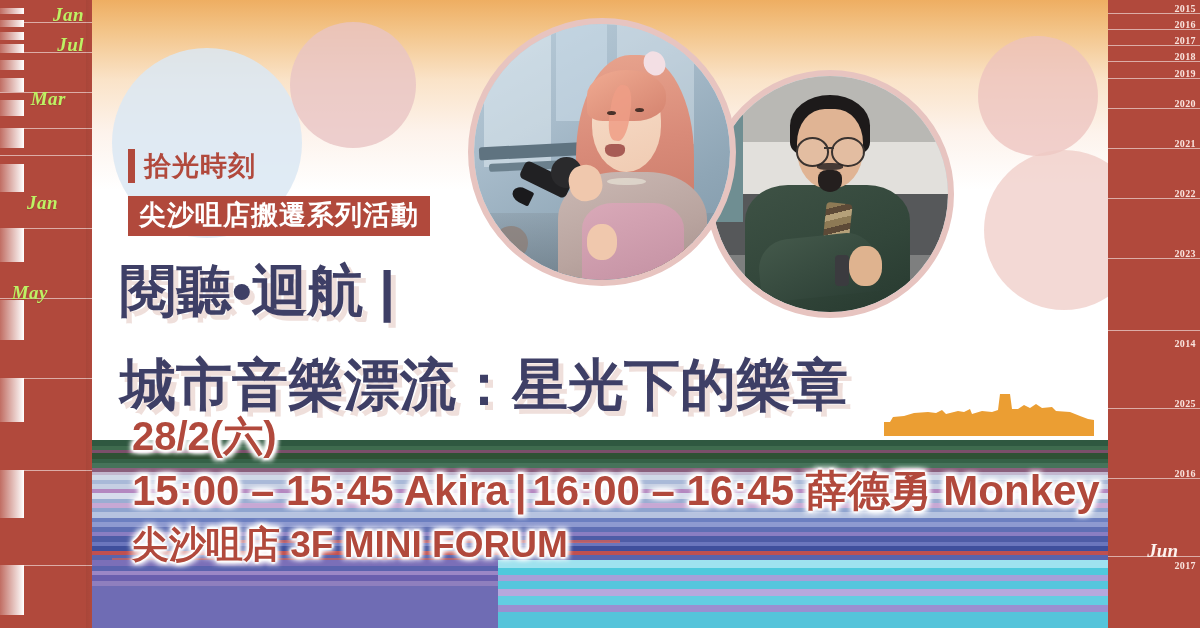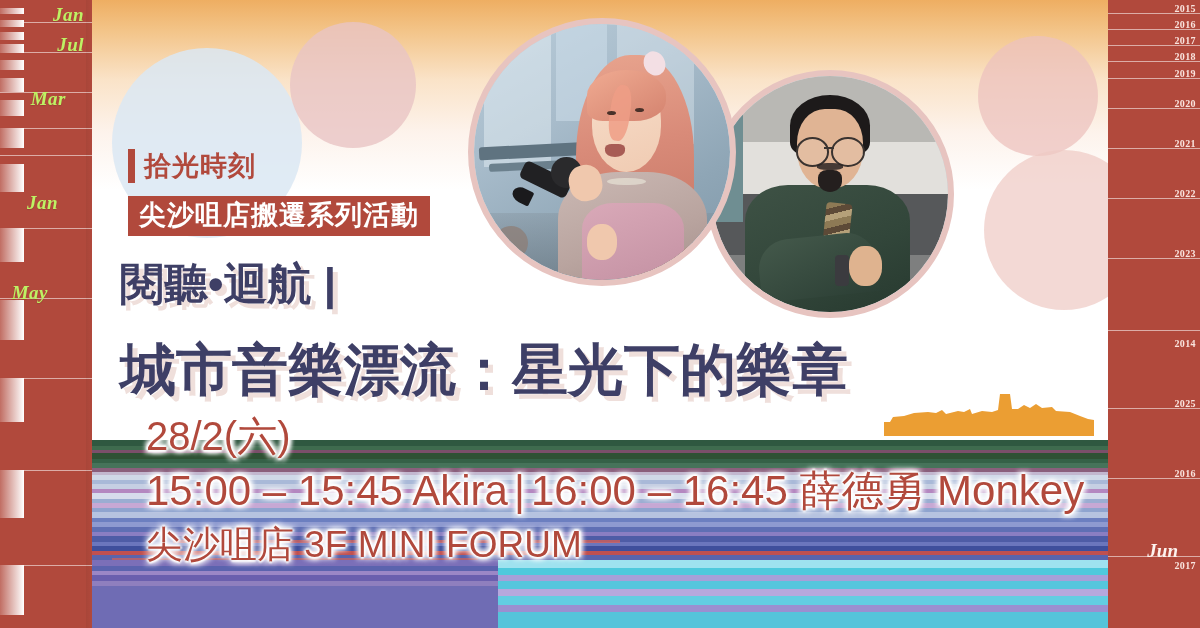--- a/index.html
+++ b/index.html
@@ -109,24 +109,24 @@
   .glitch .gl{position:absolute;left:0;right:0;}
 
   .eyebrow{position:absolute;left:36px;top:149px;display:flex;align-items:center;}
   .eyebrow .bar{width:7px;height:34px;background:#b1493c;margin-right:9px;}
   .eyebrow .txt{color:#b1493c;font-size:27px;font-weight:700;letter-spacing:1px;line-height:1;text-align:center;}
 
   .subband{position:absolute;left:36px;top:196px;background:#b1493c;padding:5px 11px 7px 11px;}
   .subband .txt{color:#fff;font-size:27px;font-weight:700;letter-spacing:1px;line-height:1.05;}
 
   .headline{position:absolute;left:28px;top:258px;width:860px;color:#3e3f66;font-weight:700;letter-spacing:0;}
-  .headline .l1{font-size:44px;line-height:1.17;text-shadow:5px 5px 0 rgba(226,196,190,.55);}
+  .headline .l1{font-size:56px;line-height:1.17;text-shadow:5px 5px 0 rgba(226,196,190,.55);}
   .headline .l2{font-size:56px;line-height:1.17;text-shadow:5px 5px 0 rgba(226,196,190,.55);margin-top:28px;}
 
-  .meta{position:absolute;left:54px;top:412px;width:1000px;color:#b1493c;font-weight:400;}
+  .meta{position:absolute;left:40px;top:412px;width:1000px;color:#b1493c;font-weight:700;}
   .meta .date{font-size:40px;line-height:1.22;
     text-shadow:-2px 0 2px #fff,2px 0 2px #fff,0 -2px 2px #fff,0 2px 2px #fff,
                 -3px -3px 4px #fff,3px 3px 4px #fff,-3px 3px 4px #fff,3px -3px 4px #fff;}
   .meta .time{font-size:42px;line-height:1.42;
     text-shadow:-2px 0 2px #fff,2px 0 2px #fff,0 -2px 2px #fff,0 2px 2px #fff,
                 -3px -3px 5px #fff,3px 3px 5px #fff,-3px 3px 5px #fff,3px -3px 5px #fff;}
   .meta .venue{font-size:37px;line-height:1.35;
     text-shadow:-2px 0 2px #fff,2px 0 2px #fff,0 -2px 2px #fff,0 2px 2px #fff,
                 -3px -3px 5px #fff,3px 3px 5px #fff,-3px 3px 5px #fff,3px -3px 5px #fff;}
   .meta .sep{padding:0 6px;}

